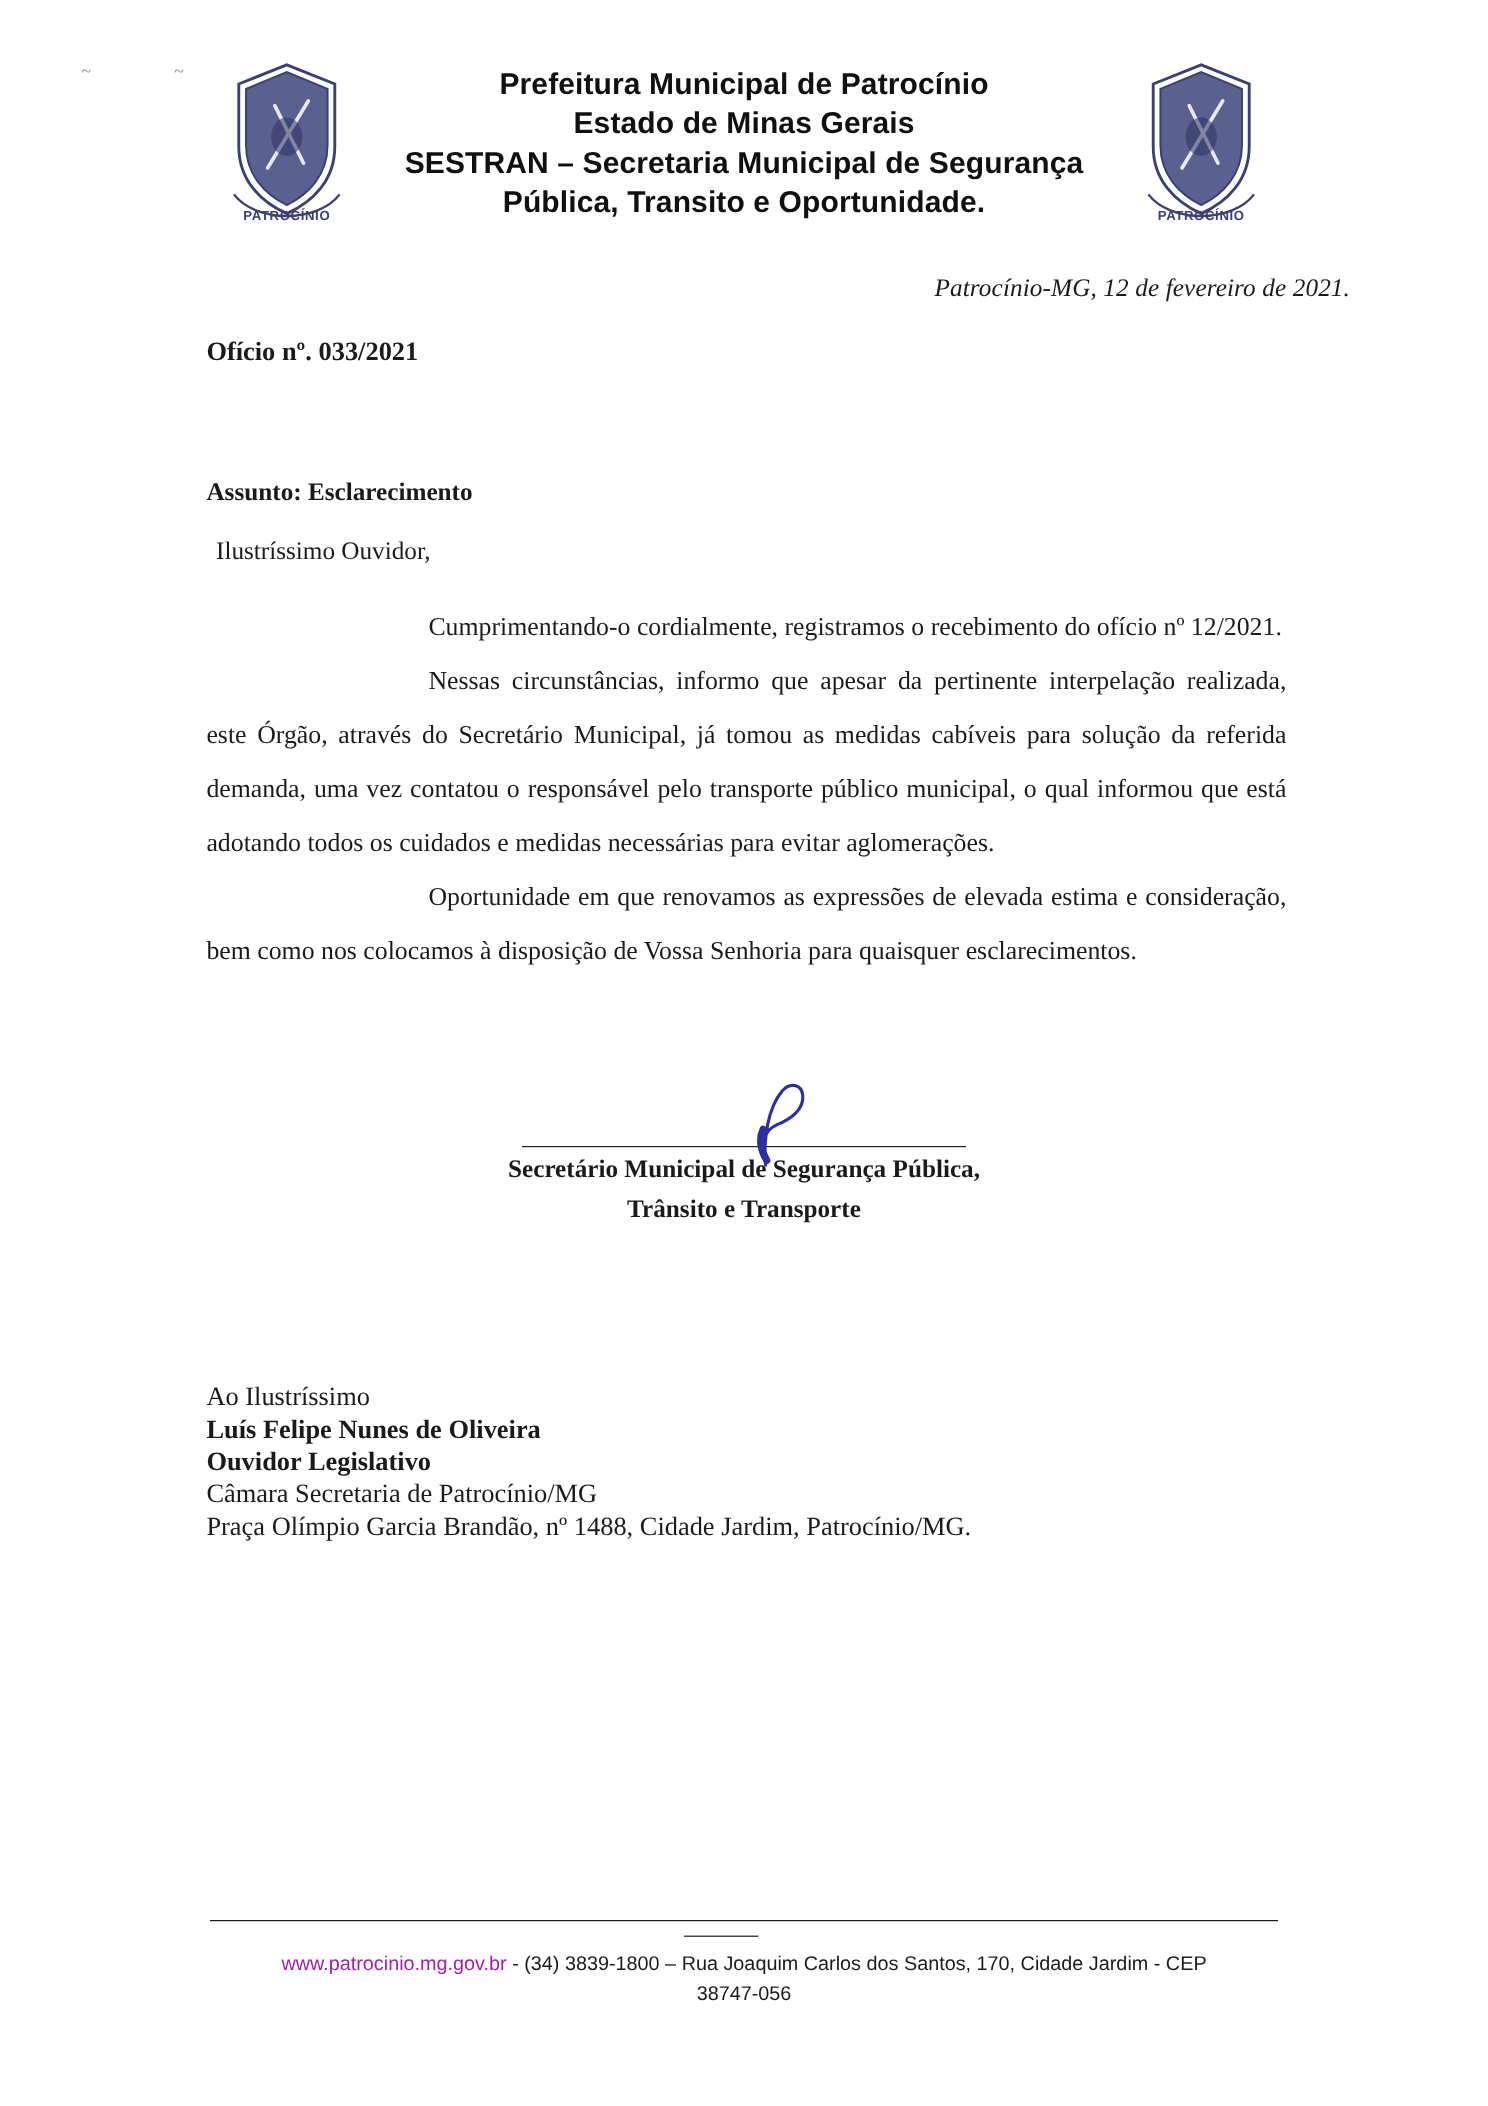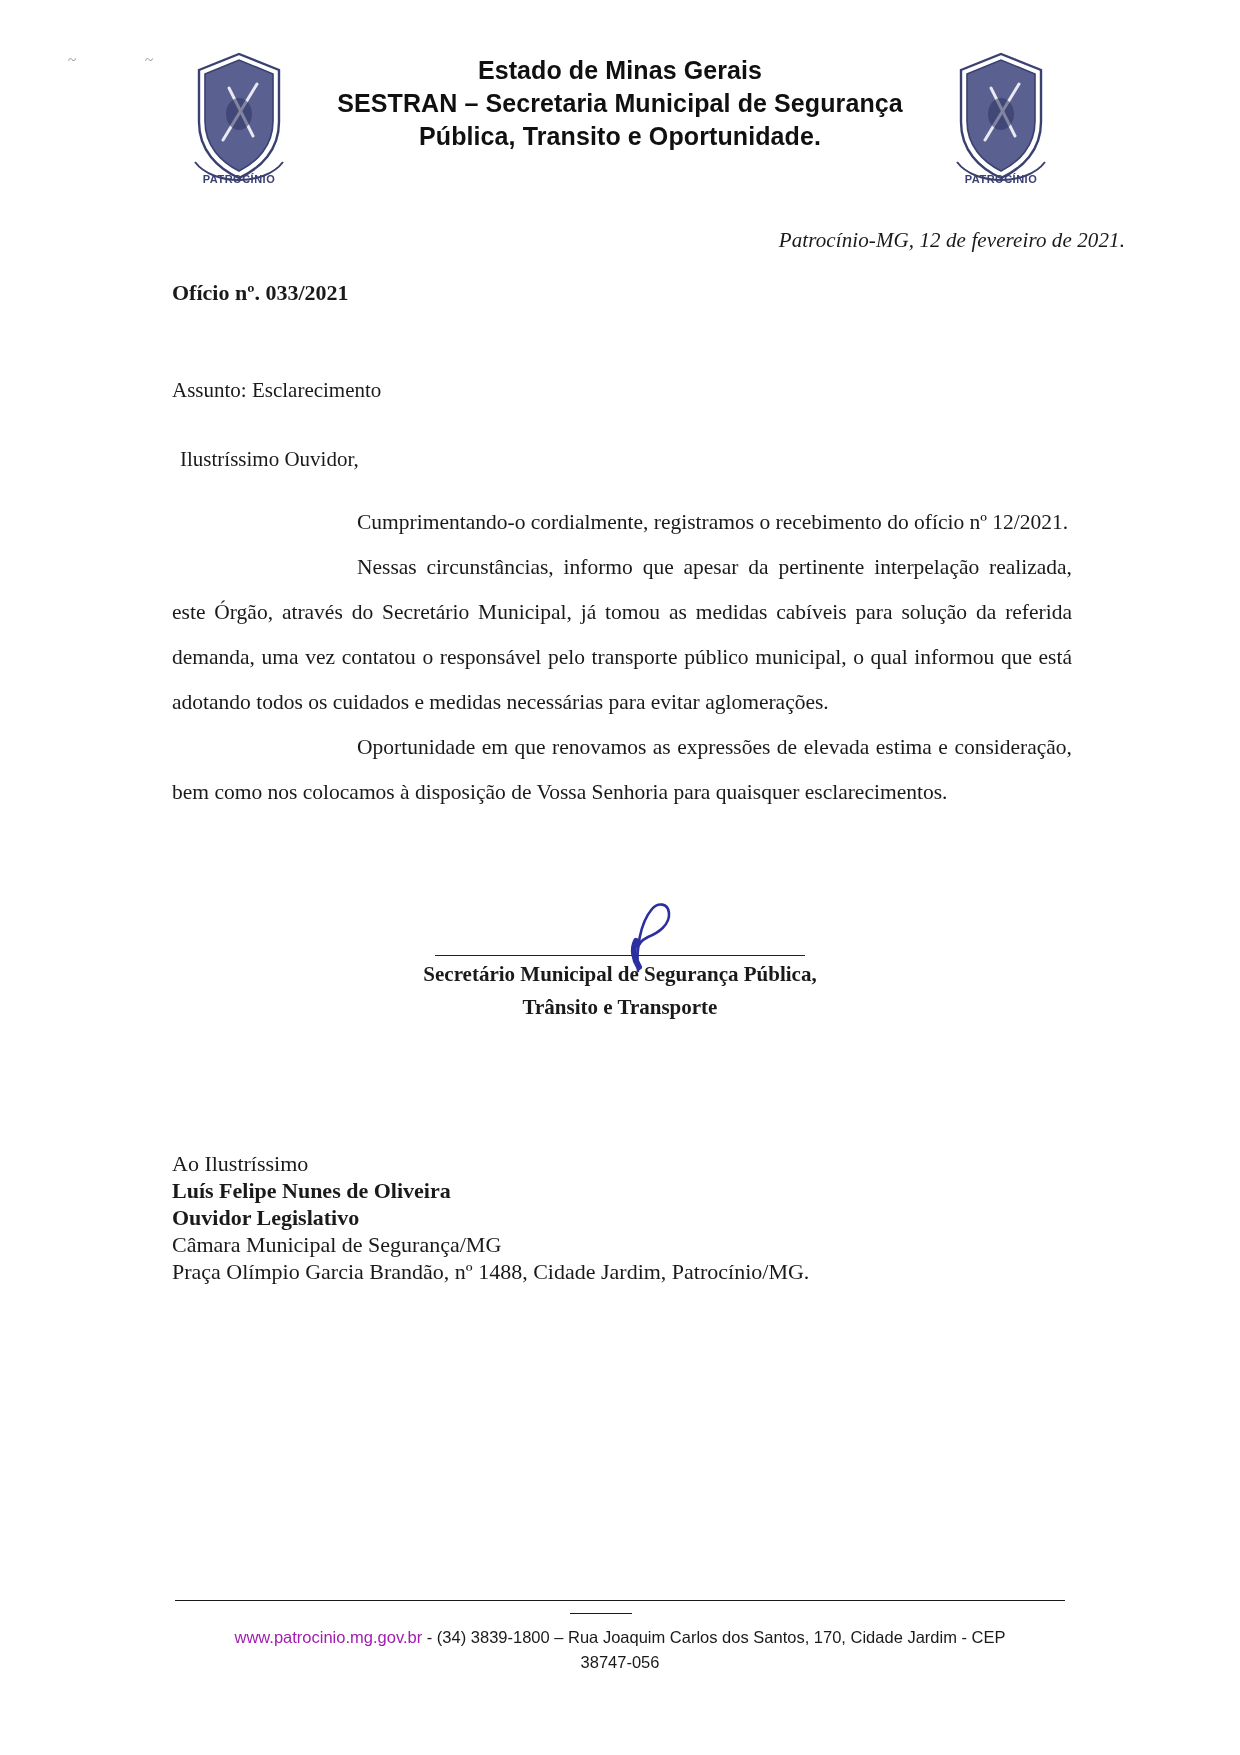--- a/index.html
+++ b/index.html
@@ -65,23 +65,24 @@
   }
   .oficio {
     position: absolute;
     top: 280px;
     left: 172px;
     font-size: 22px;
     font-weight: bold;
   }
   .assunto {
     position: absolute;
-    top: 378px;
-    left: 172px;
-    font-size: 21px;
+    top: 398px;
+    left: 172px;
+    font-size: 21px;
+    font-weight: bold;
   }
   .saudacao {
     position: absolute;
     top: 447px;
     left: 180px;
     font-size: 21px;
   }
 
   .content {
     position: absolute;
@@ -208,20 +209,21 @@
           <ellipse cx="56" cy="70" rx="13" ry="16" opacity="0.55"></ellipse>
         </g>
         <g fill="none" stroke="#3a4070" stroke-width="2">
           <path d="M12 118 C30 142 82 142 100 118"></path>
         </g>
         <text x="56" y="139" font-family="Liberation Sans, sans-serif" font-size="11" font-weight="bold" fill="#3a4070" text-anchor="middle" letter-spacing="0.5">PATROCÍNIO</text>
       </svg>
     </div>
 
     <div class="header-titles">
+      <div>Prefeitura Municipal de Patrocínio</div>
       <div>Estado de Minas Gerais</div>
       <div>SESTRAN – Secretaria Municipal de Segurança</div>
       <div>Pública, Transito e Oportunidade.</div>
     </div>
 
     <div class="crest" style="margin-top:6px;">
       <svg viewBox="0 0 112 142" xmlns="http://www.w3.org/2000/svg">
         <g fill="none" stroke="#3a4070" stroke-width="2.4">
           <path d="M16 26 L56 10 L96 26 L96 78 C96 106 78 124 56 134 C34 124 16 106 16 78 Z" fill="#ffffff"></path>
           <path d="M22 30 L56 16 L90 30 L90 77 C90 102 74 118 56 127 C38 118 22 102 22 77 Z" fill="#5a6090" stroke="#3a4070" stroke-width="1.6"></path>
@@ -263,21 +265,21 @@
       <div class="sig-line"></div>
       <div class="sig-role">Secretário Municipal de Segurança Pública,</div>
       <div class="sig-role">Trânsito e Transporte</div>
     </div>
   </div>
 
   <div class="recipient">
     <div>Ao Ilustríssimo</div>
     <div class="b">Luís Felipe Nunes de Oliveira</div>
     <div class="b">Ouvidor Legislativo</div>
-    <div>Câmara Municipal de Segurança/MG</div>
+    <div>Câmara Secretaria de Patrocínio/MG</div>
     <div>Praça Olímpio Garcia Brandão, nº 1488, Cidade Jardim, Patrocínio/MG.</div>
   </div>
 
   <div class="footer-rule"></div>
   <div class="footer-rule small"></div>
   <div class="footer">
     <div>
       <span class="url">www.patrocinio.mg.gov.br</span><span> - (34) 3839-1800 – Rua Joaquim Carlos dos Santos, 170, Cidade Jardim - CEP</span>
     </div>
     <div>38747-056</div>

